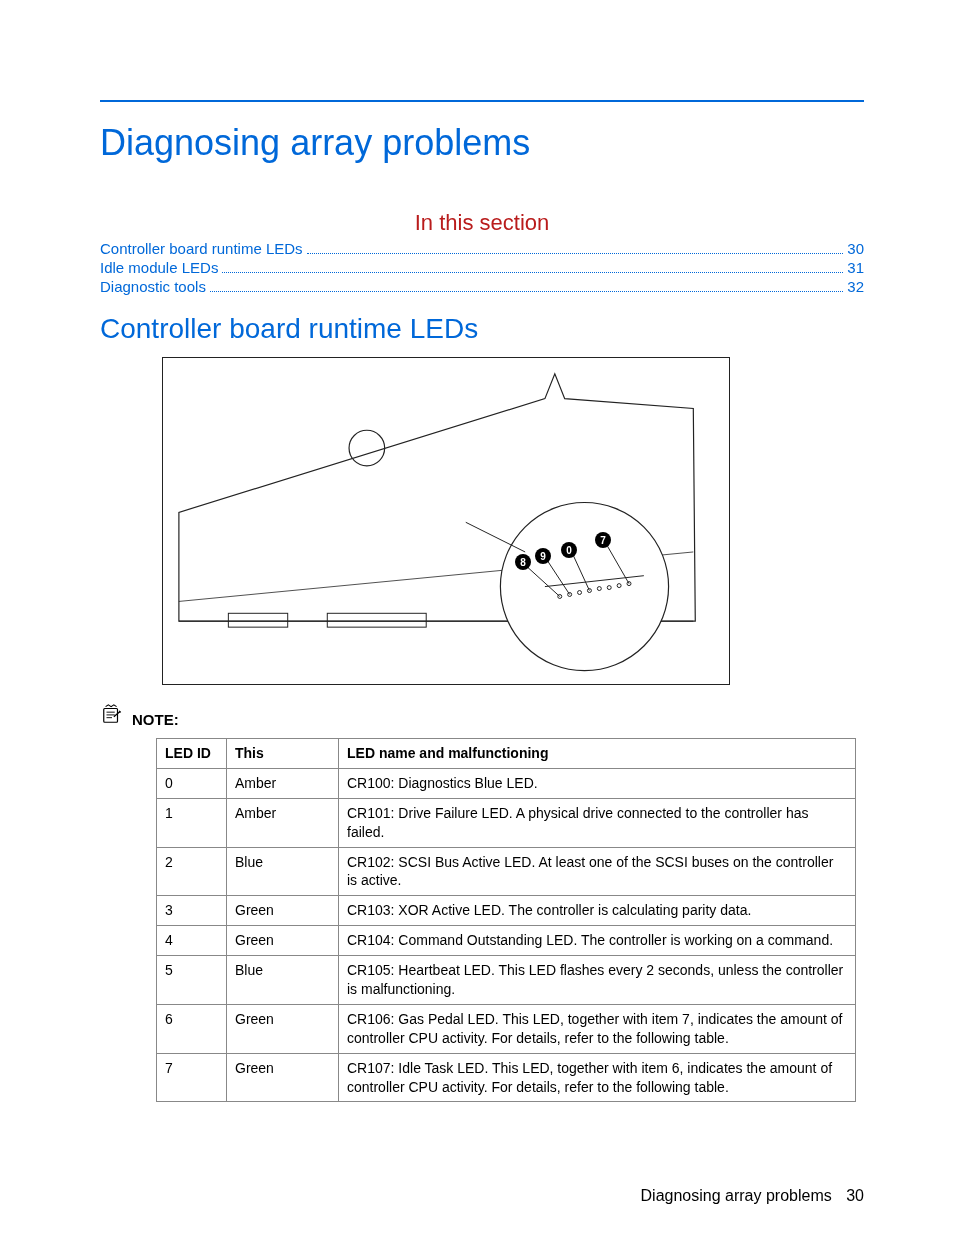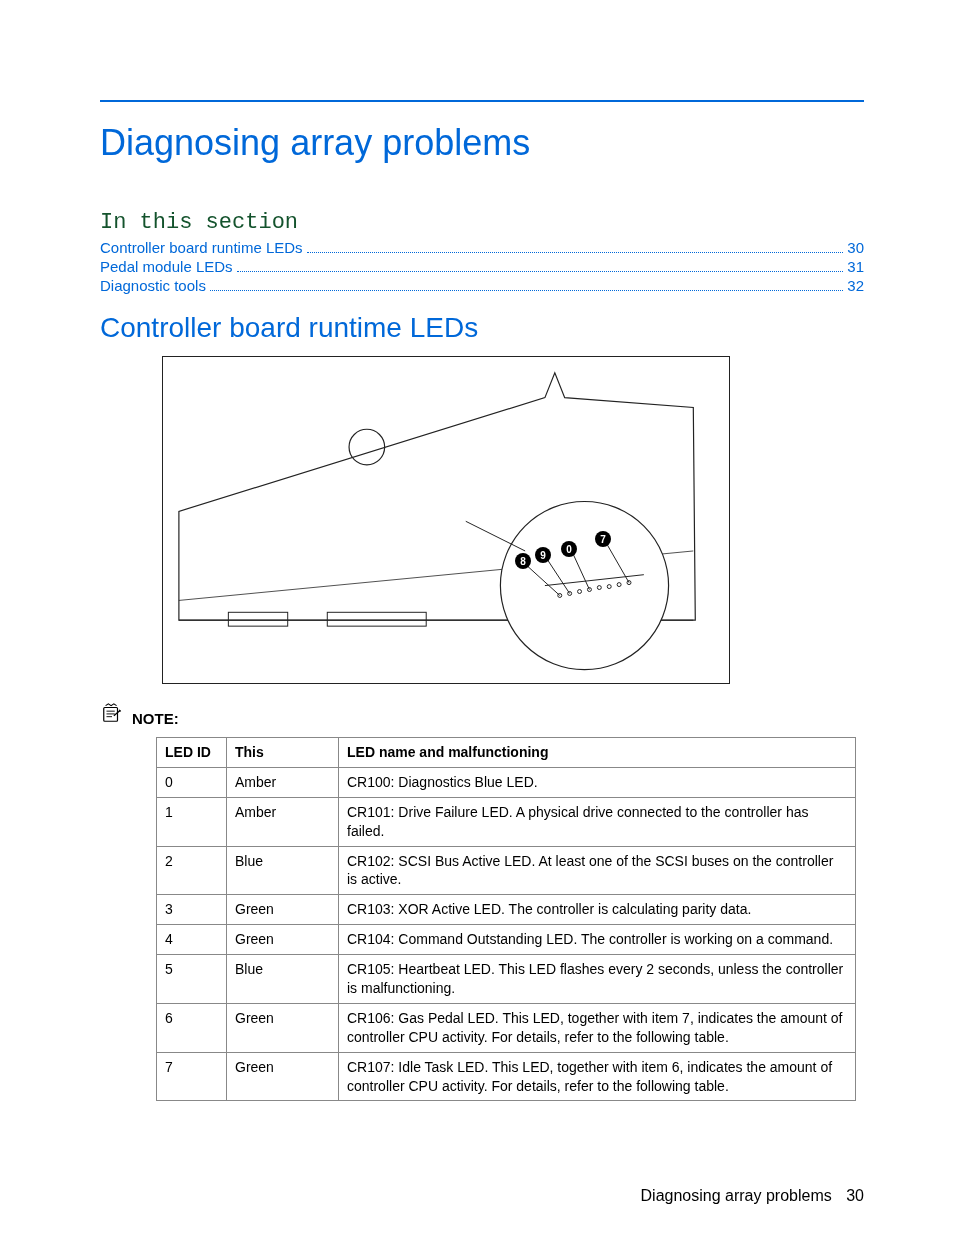--- a/index.html
+++ b/index.html
@@ -17,25 +17,26 @@
     margin-bottom: 20px;
   }
   h1.page-title {
     color: #0068d9;
     font-family: 'Futura', 'Trebuchet MS', Arial, sans-serif;
     font-weight: 300;
     font-size: 36px;
     margin-bottom: 46px;
   }
   h2.in-this-section {
-    color: #14532d;
-    font-family: Liberation Mono, monospace;
+    color: #b91c1c;
+    font-family: Liberation Sans, sans-serif;
     font-weight: 300;
     font-size: 22px;
     margin-bottom: 4px;
+    text-align: center;
   }
   h2.section-h2 {
     color: #0068d9;
     font-family: 'Futura', 'Trebuchet MS', Arial, sans-serif;
     font-weight: 300;
     font-size: 28px;
     margin-top: 18px;
     margin-bottom: 6px;
   }
   .toc-line {
@@ -125,21 +126,21 @@
 <h1 class="page-title">Diagnosing array problems</h1>
 
 <h2 class="in-this-section">In this section</h2>
 
 <div class="toc-line">
   <span class="toc-label">Controller board runtime LEDs</span>
   <span class="toc-dots"></span>
   <span class="toc-page">30</span>
 </div>
 <div class="toc-line">
-  <span class="toc-label">Pedal module LEDs</span>
+  <span class="toc-label">Idle module LEDs</span>
   <span class="toc-dots"></span>
   <span class="toc-page">31</span>
 </div>
 <div class="toc-line">
   <span class="toc-label">Diagnostic tools</span>
   <span class="toc-dots"></span>
   <span class="toc-page">32</span>
 </div>
 
 <h2 class="section-h2">Controller board runtime LEDs</h2>

